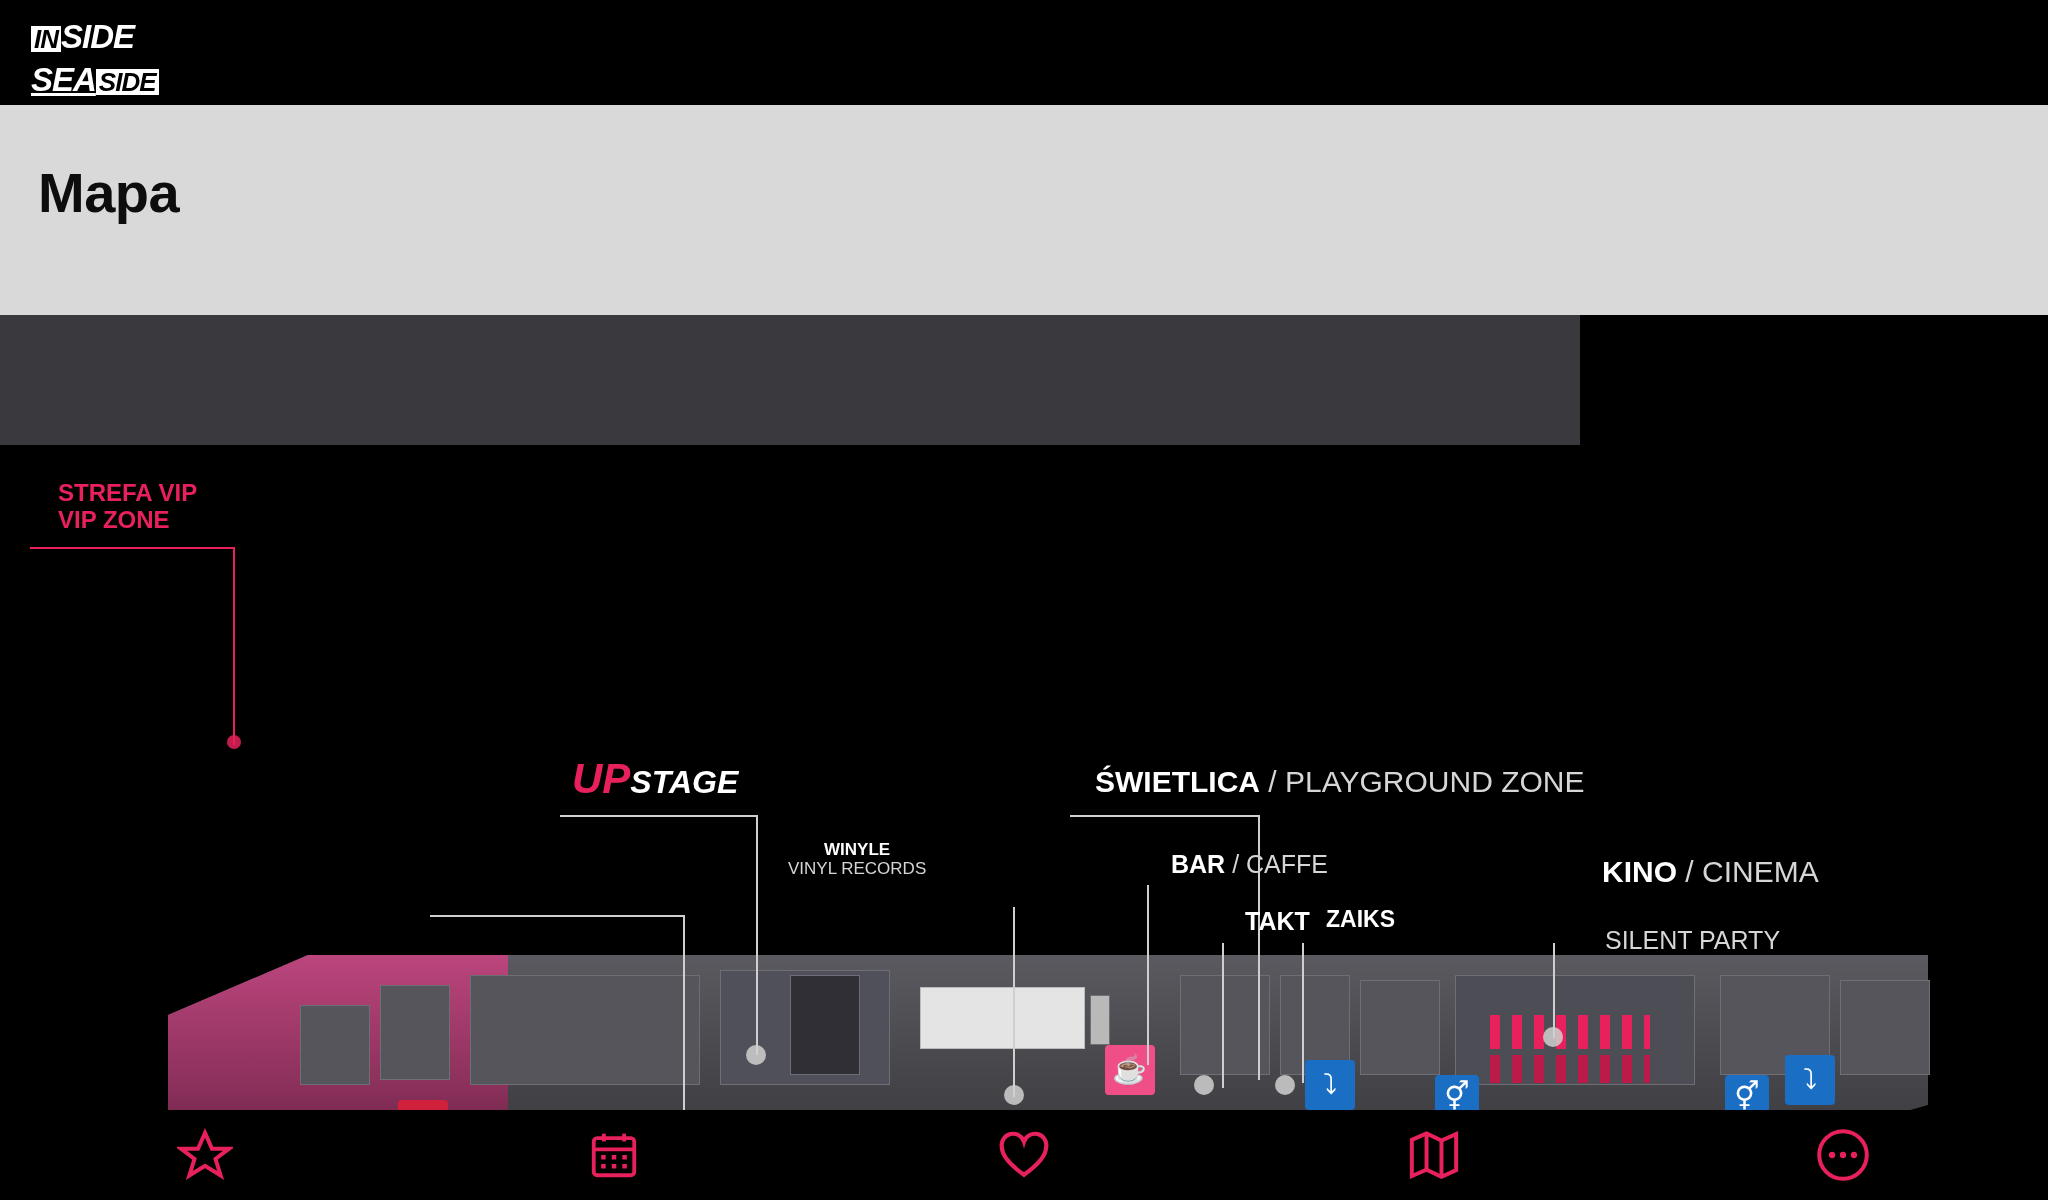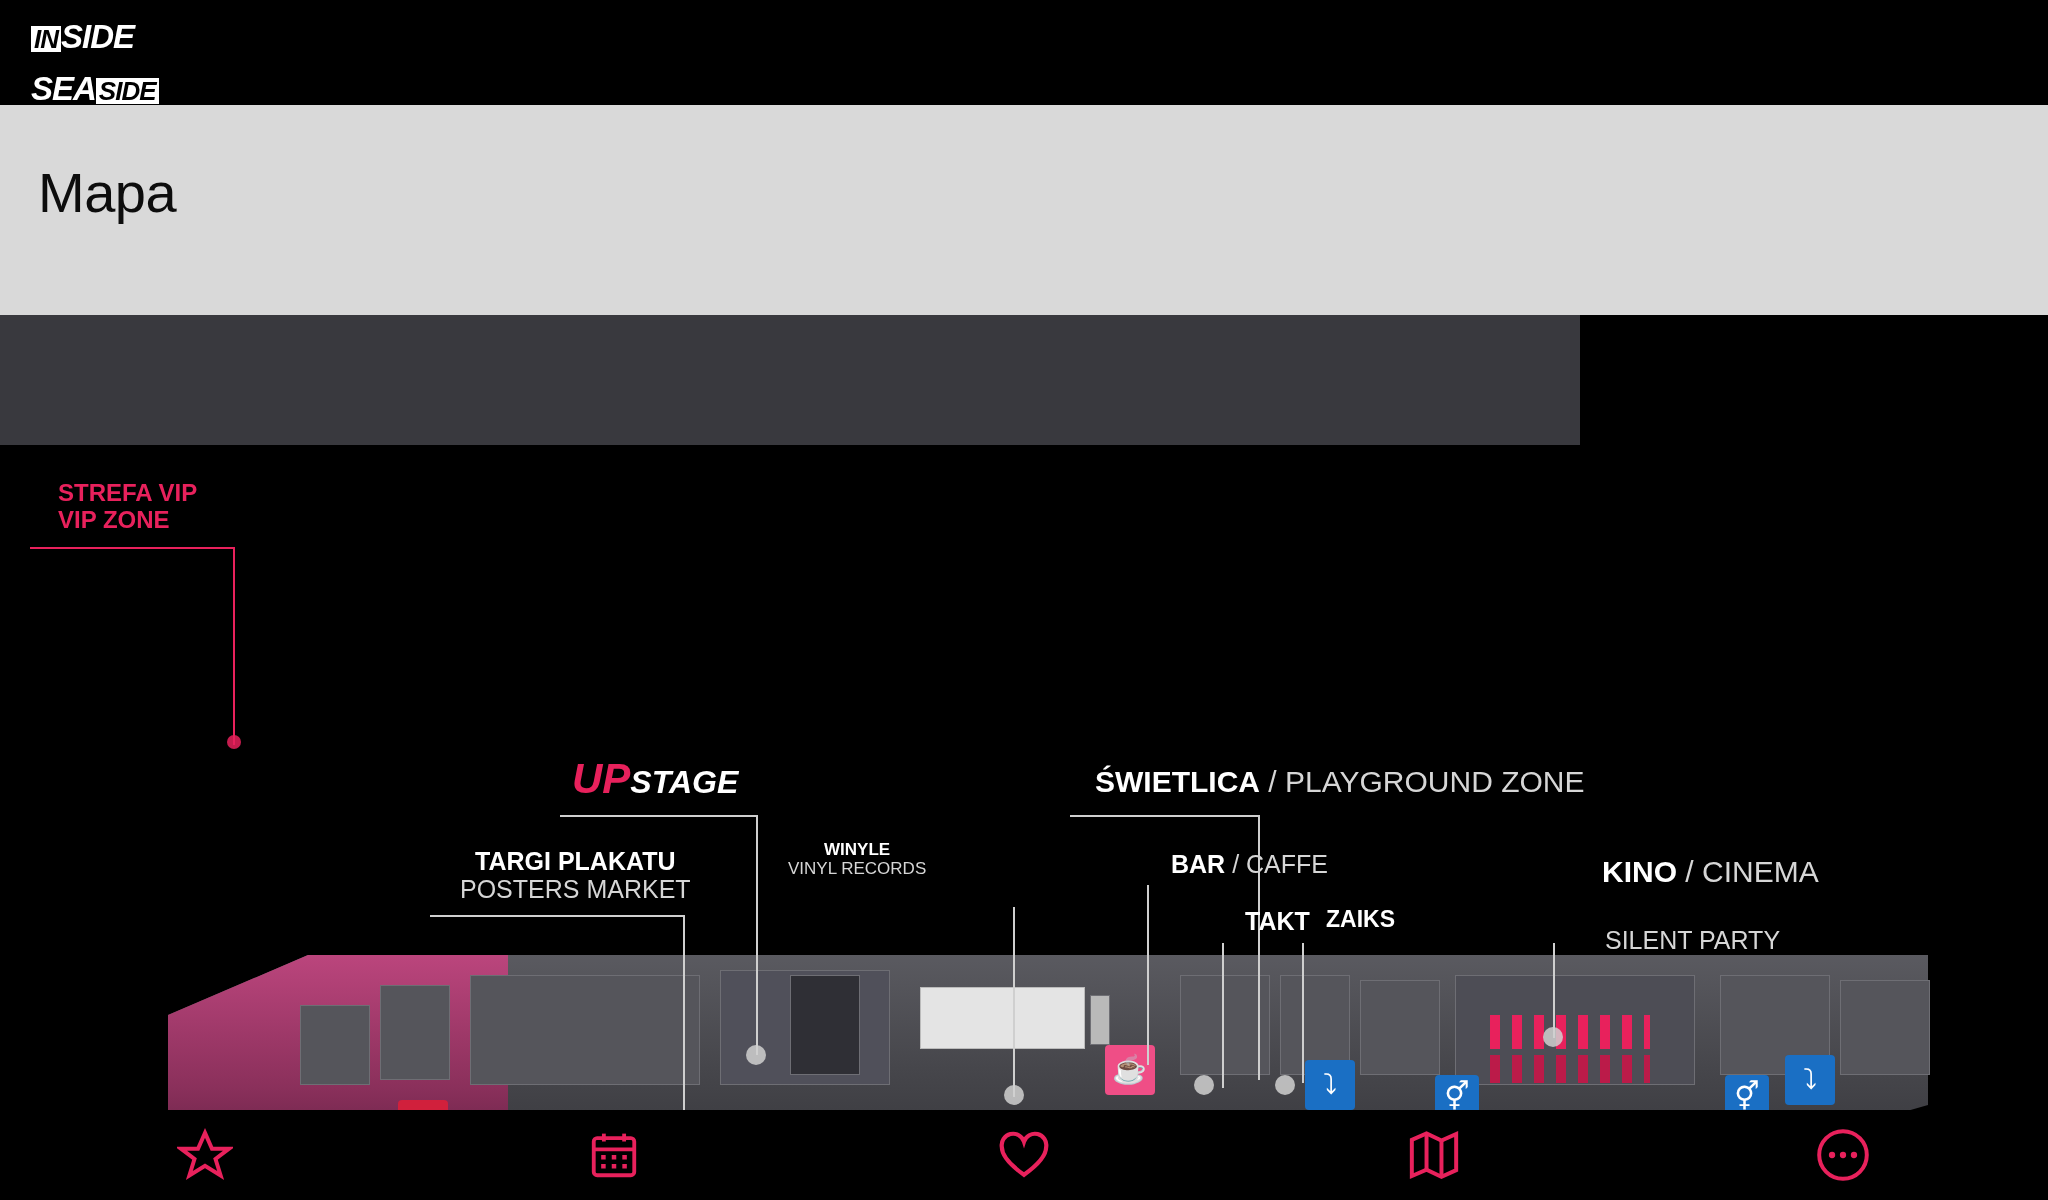--- a/index.html
+++ b/index.html
@@ -35,41 +35,41 @@
     font-style: italic;
     line-height: 1;
   }
   .logo .l1, .logo .l2 {
     display: block;
     font-size: 33px;
     letter-spacing: -1px;
     white-space: nowrap;
   }
   .logo .l1 { margin-top: 6px; }
-  .logo .l2 { margin-top: 19px; }
+  .logo .l2 { margin-top: 10px; text-decoration: underline; }
   .logo .sm { font-size: 26px; }
   .logo .box {
     display: inline-block;
     background: #fff;
     color: #000;
     padding: 0 3px;
   }
 
   
   .titleband {
     position: absolute;
     top: 105px; left: 0;
     width: 2048px; height: 210px;
     background: #d9d9d9;
   }
   .titleband h1 {
     position: absolute;
     left: 38px; top: 55px;
     font-size: 56px;
-    font-weight: 400;
+    font-weight: 700;
     color: #0d0d0d;
     letter-spacing: -0.5px;
   }
 
   
   .maparea {
     position: absolute;
     top: 315px; left: 0;
     width: 2048px;
     height: 795px;
@@ -226,24 +226,20 @@
       </div>
 
     <div class="lbl" style="left:28px; top:165px; font-size:24px;">
       <div class="pl pink">STREFA VIP</div>
       <div class="pl pink">VIP ZONE</div>
     </div>
     <div class="leader pinkline h" style="left:30px; top:232px; width:205px; height:2px;"></div>
     <div class="leader pinkline" style="left:233px; top:232px; height:198px;"></div>
     <div class="dot pinkdot" style="left:227px; top:420px;"></div>
 
-    <div class="lbl center" style="left:430px; top:532px; font-size:25px;">
-      <div class="pl">TARGI PLAKATU</div>
-      <div class="en">POSTERS MARKET</div>
-    </div>
     <div class="leader h" style="left:430px; top:600px; width:255px;"></div>
     <div class="leader" style="left:683px; top:600px; height:205px;"></div>
 
     <div class="lbl" style="left:542px; top:440px; font-size:42px; font-weight:800; font-style:italic;">
       <span class="pink">UP</span><span style="color:#fff; font-size:32px;">STAGE</span>
     </div>
     <div class="leader h" style="left:560px; top:500px; width:198px;"></div>
     <div class="leader" style="left:756px; top:500px; height:240px;"></div>
     <div class="dot" style="left:746px; top:730px;"></div>
 

